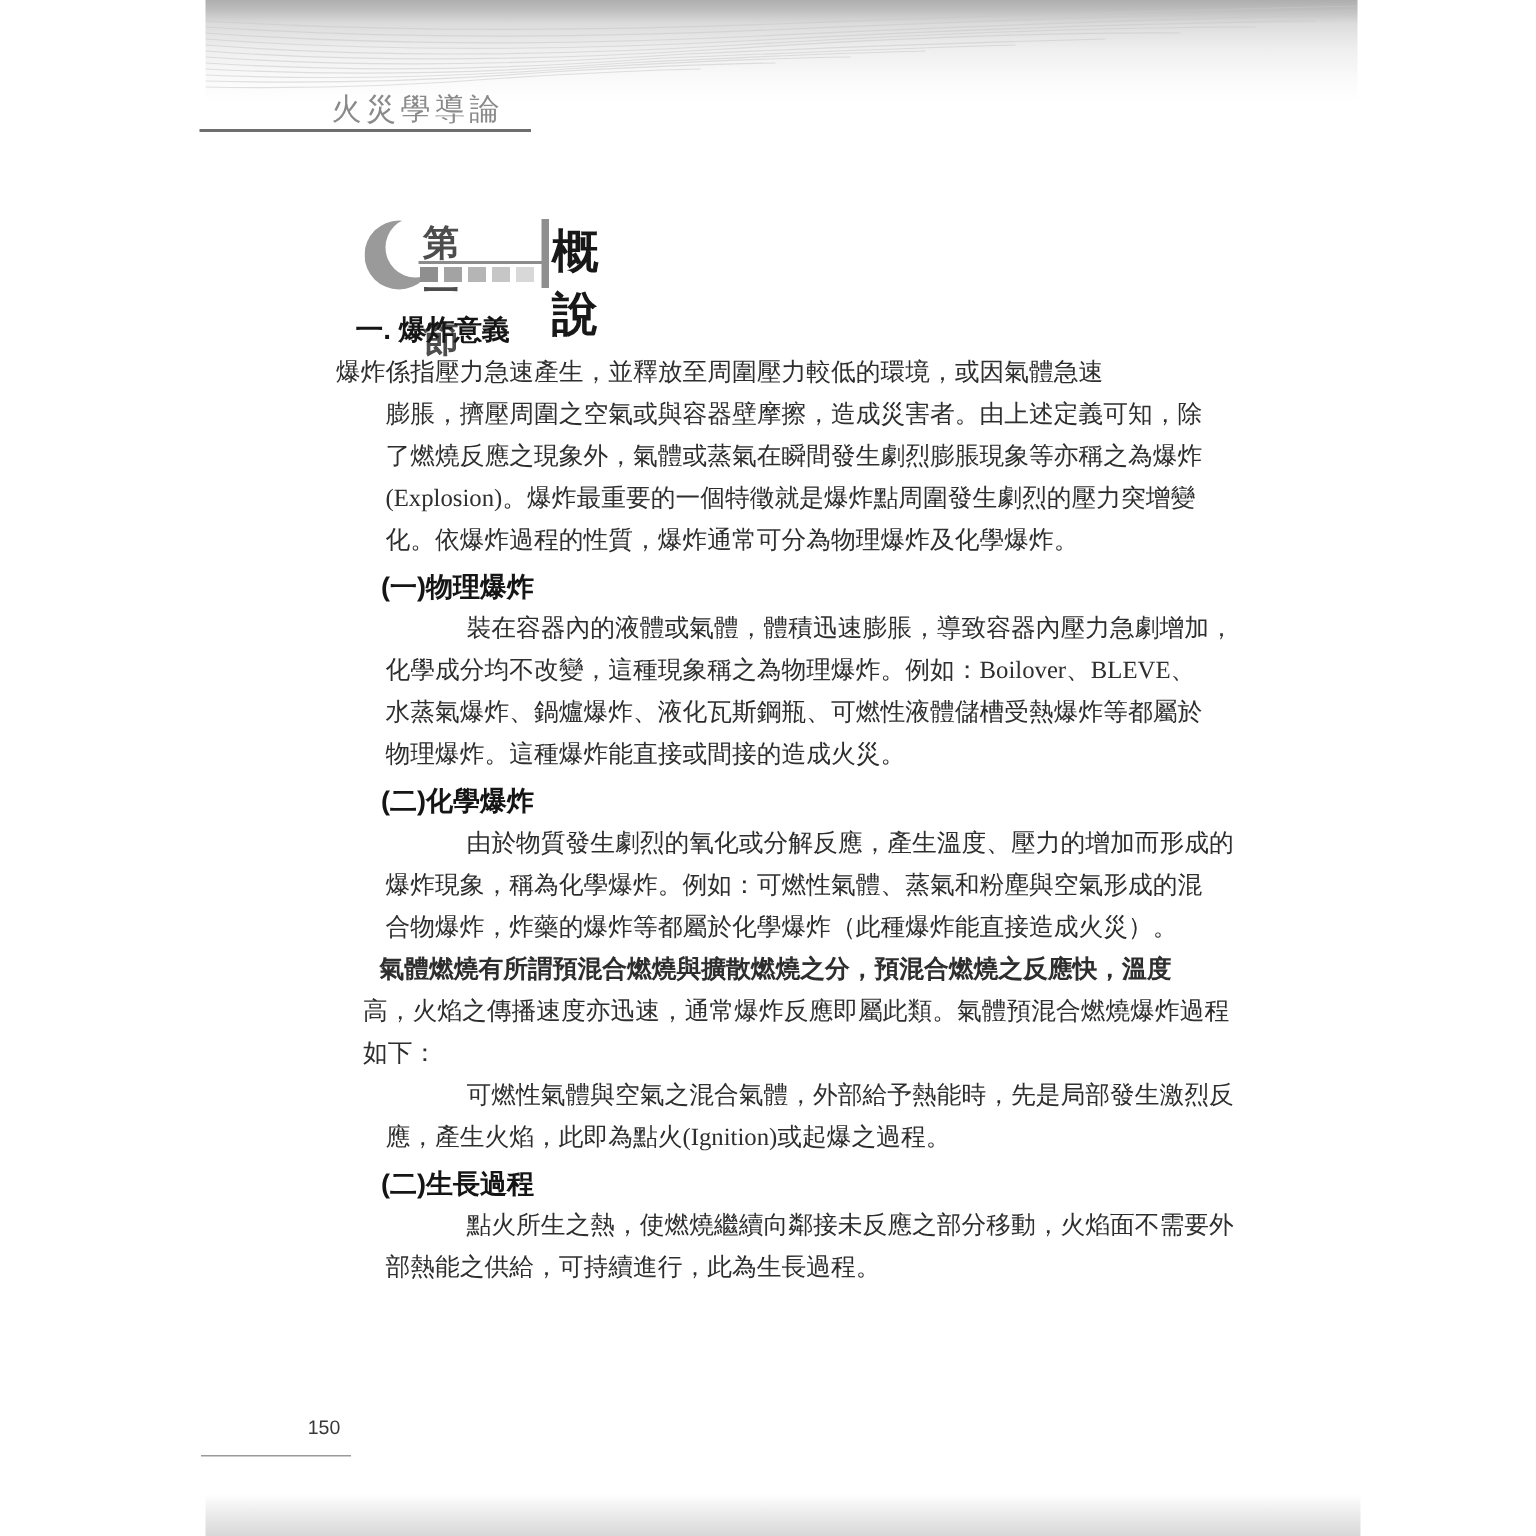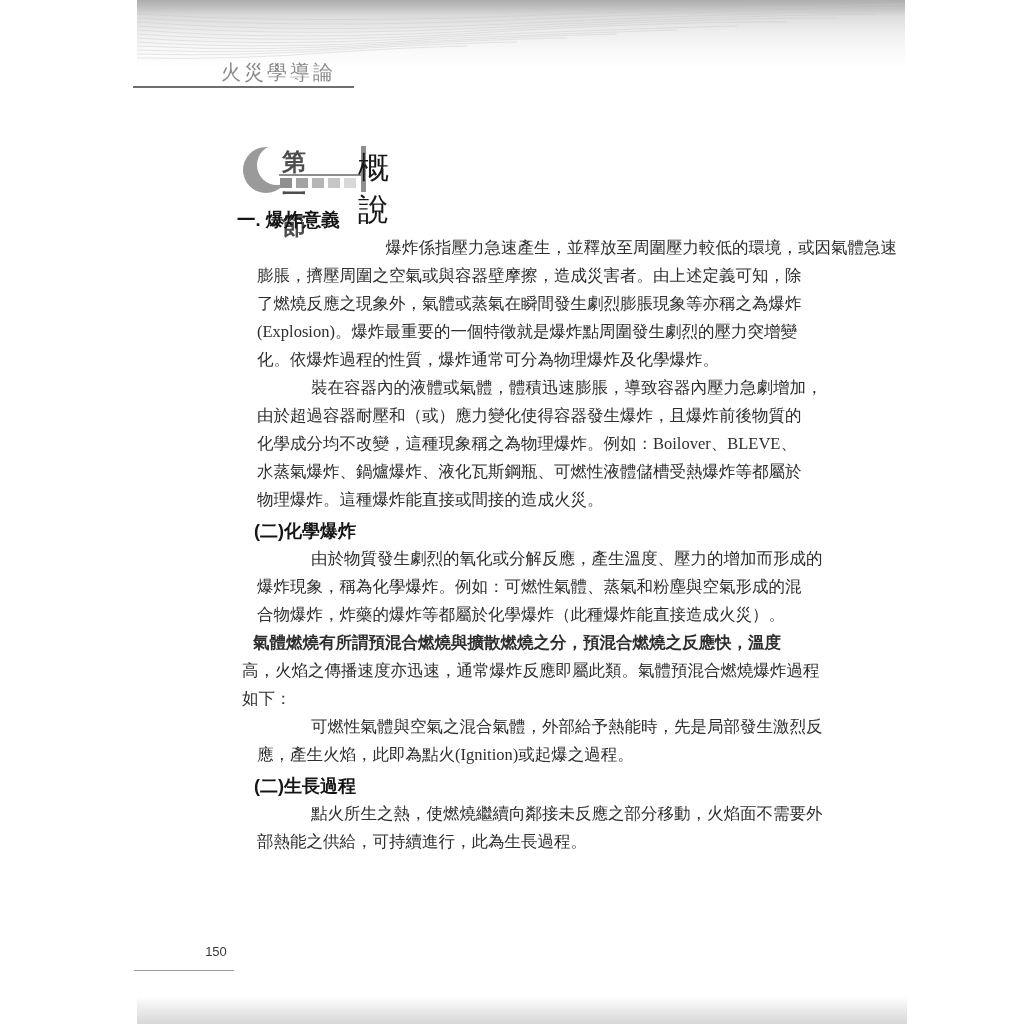--- a/index.html
+++ b/index.html
@@ -27,32 +27,32 @@
   .crescent { position:absolute; left:243px; top:145px; width:50px; height:50px; }
   .sec-label {
     position:absolute; left:282px; top:146px; font-size:24px; letter-spacing:6px;
     color:#4d4d4d; font-weight:bold; font-family:"Liberation Sans","DejaVu Sans",sans-serif;
   }
   .sec-underline { position:absolute; left:279px; top:174px; width:83px; height:2px; background:#8c8c8c; }
   .sq-row { position:absolute; left:280px; top:178px; display:flex; gap:4px; }
   .sq { width:12px; height:10px; }
   .v-bar { position:absolute; left:361px; top:146px; width:5px; height:46px; background:#8f8f8f; }
   .sec-title {
-    position:absolute; left:358px; top:147px; font-size:31px; letter-spacing:5px;
-    color:#181818; font-weight:normal; font-family:"Liberation Sans","DejaVu Sans",sans-serif;
+    position:absolute; left:368px; top:147px; font-size:31px; letter-spacing:5px;
+    color:#181818; font-weight:bold; font-family:"Liberation Sans","DejaVu Sans",sans-serif;
   }
 
   
   .content { position:absolute; left:137px; top:206px; width:760px; }
   .ln { line-height:28px; font-size:16.5px; white-space:nowrap; }
   .h1 { margin-left:100px; font-weight:bold; color:#151515; font-size:18.5px;
         font-family:"Liberation Sans","DejaVu Sans",sans-serif; }
   .h2 { margin-left:117px; font-weight:bold; color:#151515; font-size:18px; margin-top:3px;
         font-family:"Liberation Sans","DejaVu Sans",sans-serif; }
-  .p1f { margin-left:87px;text-align:right; }
+  .p1f { margin-left:87px; }
   .p1  { margin-left:120px; }
   .psf { margin-left:174px; }
   .ps  { margin-left:120px; }
   .p4f { margin-left:116px;font-weight:bold; }
   .p4  { margin-left:105px; }
 
   
   .page-num { position:absolute; left:186px; top:944px; width:60px; text-align:center;
               font-size:13px; color:#383838; font-family:"Liberation Sans","DejaVu Sans",sans-serif; }
   .page-rule { position:absolute; left:134px; top:970px; width:100px; height:1px; background:#9a9a9a; }
@@ -107,22 +107,22 @@
   </div>
 
   <div class="content">
     <div class="ln h1">一. 爆炸意義</div>
     <div class="ln p1f">爆炸係指壓力急速產生，並釋放至周圍壓力較低的環境，或因氣體急速</div>
     <div class="ln p1">膨脹，擠壓周圍之空氣或與容器壁摩擦，造成災害者。由上述定義可知，除</div>
     <div class="ln p1">了燃燒反應之現象外，氣體或蒸氣在瞬間發生劇烈膨脹現象等亦稱之為爆炸</div>
     <div class="ln p1">(Explosion)。爆炸最重要的一個特徵就是爆炸點周圍發生劇烈的壓力突增變</div>
     <div class="ln p1">化。依爆炸過程的性質，爆炸通常可分為物理爆炸及化學爆炸。</div>
 
+    <div class="ln h2">(一)物理爆炸</div>
     <div class="ln psf">裝在容器內的液體或氣體，體積迅速膨脹，導致容器內壓力急劇增加，</div>
-    <div class="ln ps">由於超過容器耐壓和（或）應力變化使得容器發生爆炸，且爆炸前後物質的</div>
     <div class="ln ps">化學成分均不改變，這種現象稱之為物理爆炸。例如：Boilover、BLEVE、</div>
     <div class="ln ps">水蒸氣爆炸、鍋爐爆炸、液化瓦斯鋼瓶、可燃性液體儲槽受熱爆炸等都屬於</div>
     <div class="ln ps">物理爆炸。這種爆炸能直接或間接的造成火災。</div>
 
     <div class="ln h2">(二)化學爆炸</div>
     <div class="ln psf">由於物質發生劇烈的氧化或分解反應，產生溫度、壓力的增加而形成的</div>
     <div class="ln ps">爆炸現象，稱為化學爆炸。例如：可燃性氣體、蒸氣和粉塵與空氣形成的混</div>
     <div class="ln ps">合物爆炸，炸藥的爆炸等都屬於化學爆炸（此種爆炸能直接造成火災）。</div>
 
     <div class="ln p4f">氣體燃燒有所謂預混合燃燒與擴散燃燒之分，預混合燃燒之反應快，溫度</div>

